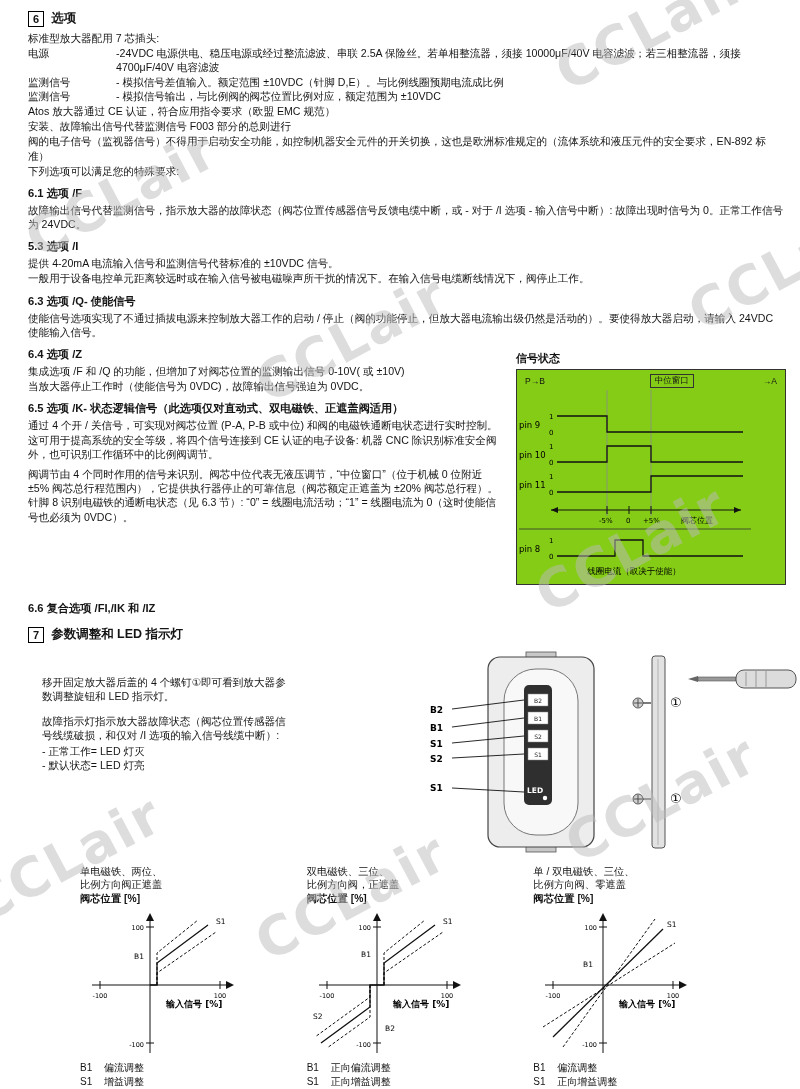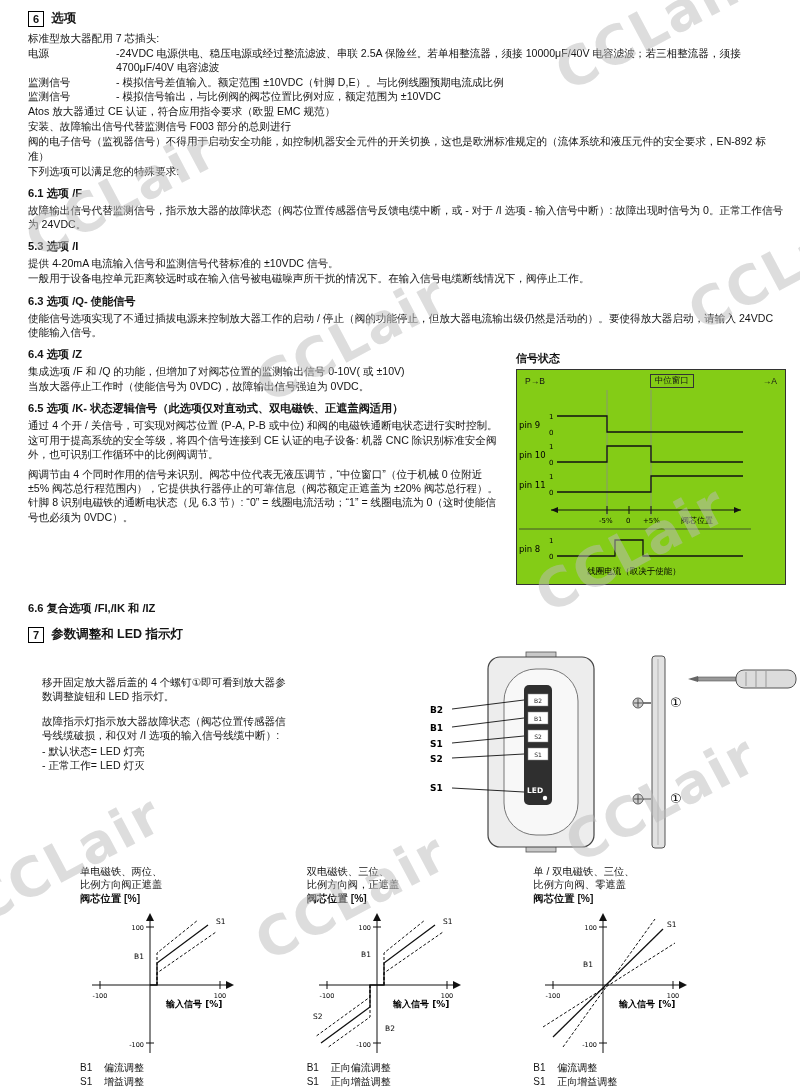--- a/index.html
+++ b/index.html
@@ -154,22 +154,22 @@
 
     <div class="sec-head" style="margin-top:10px;">
       <span class="numbox">7</span>
       <span class="sec-title">参数调整和 LED 指示灯</span>
     </div>
 
     <div class="figure7">
       <div class="fig-text">
         <p>移开固定放大器后盖的 4 个螺钉①即可看到放大器参数调整旋钮和 LED 指示灯。</p>
         <p style="margin-bottom:2px;">故障指示灯指示放大器故障状态（阀芯位置传感器信号线缆破损，和仅对 /I 选项的输入信号线缆中断）:</p>
+        <div>- 正常工作= LED 灯灭</div>
         <div>- 默认状态= LED 灯亮</div>
-        <div>- 正常工作= LED 灯灭</div>
       </div>
 
       <svg class="amp-svg" width="180" height="202" viewBox="0 0 180 202">
         <rect x="100" y="1" width="30" height="7" fill="#c8c8c8" stroke="#555" stroke-width="0.8"></rect>
         <rect x="100" y="194" width="30" height="7" fill="#c8c8c8" stroke="#555" stroke-width="0.8"></rect>
         <rect x="62" y="6" width="106" height="190" rx="12" fill="#ededed" stroke="#444" stroke-width="1.2"></rect>
         <rect x="78" y="18" width="74" height="166" rx="32" fill="#f8f8f8" stroke="#777" stroke-width="1"></rect>
         <rect x="98" y="34" width="28" height="120" rx="5" fill="#2f2f2f"></rect>
 
         <rect x="102" y="43" width="20" height="12" fill="#fff" stroke="#888" stroke-width="0.5"></rect>

